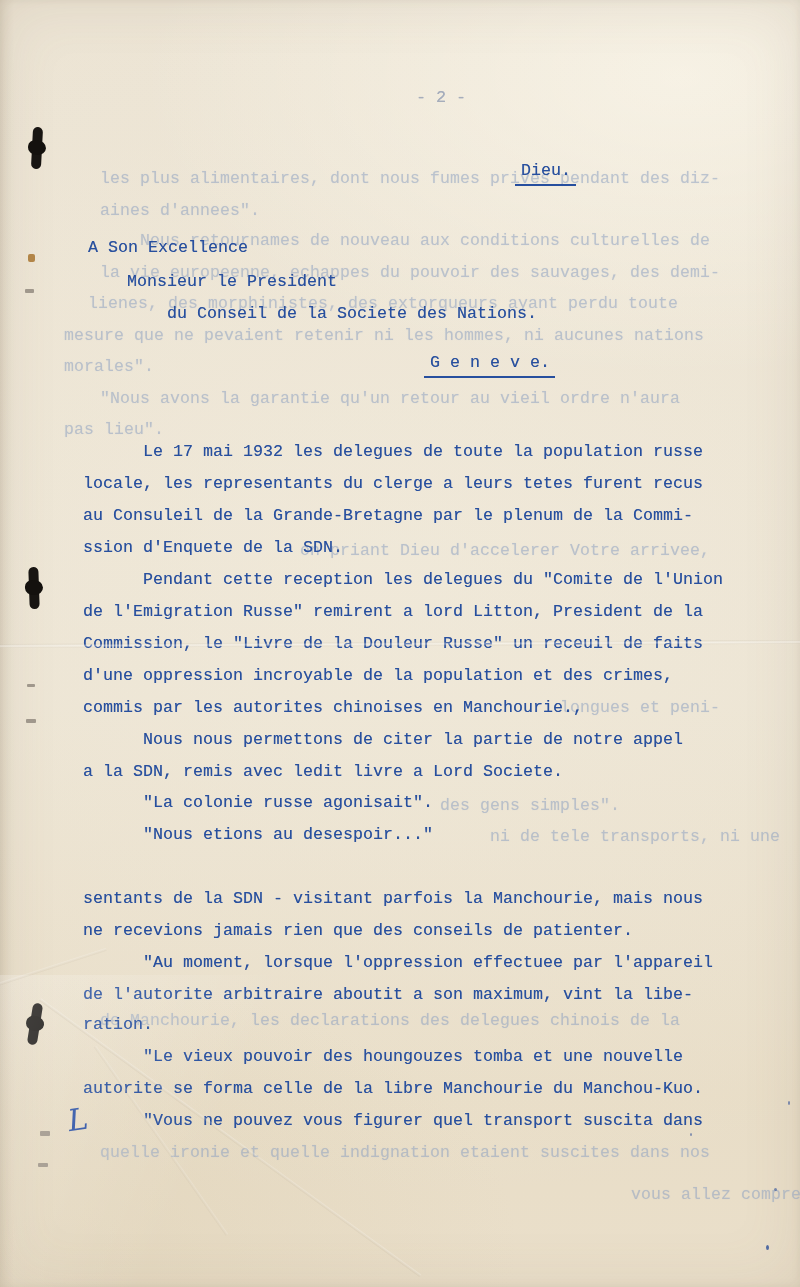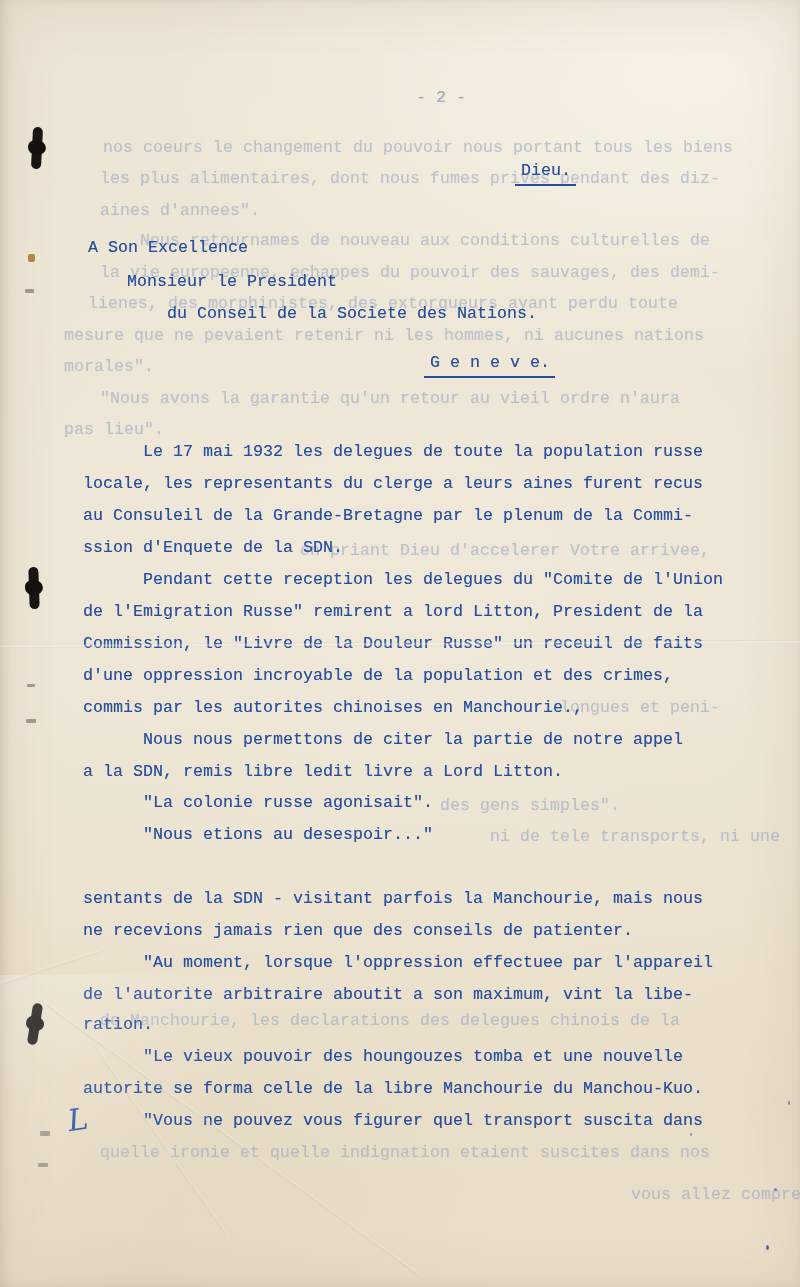--- a/index.html
+++ b/index.html
@@ -63,21 +63,20 @@
   .edge-left{position:absolute;left:0;top:0;width:14px;height:1287px;
     background:linear-gradient(90deg, rgba(120,100,70,.10), transparent);}
 </style>
 </head>
 <body>
 
 <div class="paper"></div>
 <div class="edge-left"></div>
 
 <div class="text-layer" id="ghost-layer">
-    <div class="line ghost" style="left: 103px; top: 137px;">nos coeurs le changement du pouvoir nous portant tous les biens</div>
     <div class="line ghost" style="left: 100px; top: 168px;">les plus alimentaires, dont nous fumes prives pendant des diz-</div>
     <div class="line ghost" style="left: 100px; top: 200px;">aines d'annees".</div>
     <div class="line ghost" style="left: 140px; top: 230px;">Nous retournames de nouveau aux conditions culturelles de</div>
     <div class="line ghost" style="left: 100px; top: 262px;">la vie europeenne, echappes du pouvoir des sauvages, des demi-</div>
     <div class="line ghost" style="left: 88px; top: 293px; font-family: Liberation Mono, monospace;">lienes, des morphinistes, des extorqueurs ayant perdu toute</div>
     <div class="line ghost" style="left: 64px; top: 325px;">mesure que ne pevaient retenir ni les hommes, ni aucunes nations</div>
     <div class="line ghost" style="left: 64px; top: 356px;">morales".</div>
     <div class="line ghost" style="left: 100px; top: 388px;">"Nous avons la garantie qu'un retour au vieil ordre n'aura</div>
     <div class="line ghost" style="left: 64px; top: 419px;">pas lieu".</div>
     <div class="line ghost" style="left: 300px; top: 540px;">on priant Dieu d'accelerer Votre arrivee,</div>
@@ -89,30 +88,30 @@
     <div class="line ghost" style="left: 100px; top: 1142px;">quelle ironie et quelle indignation etaient suscites dans nos</div>
   </div>
 <div class="text-layer" id="typed-layer">
     <div class="line ink faded" style="left: 416px; top: 87px;">- 2 -</div>
     <div class="line ink underline" style="left: 521px; top: 160px;">Dieu.</div>
     <div class="line ink" style="left: 88px; top: 237px;">A Son Excellence</div>
     <div class="line ink" style="left: 127px; top: 271px;">Monsieur le President</div>
     <div class="line ink" style="left: 167px; top: 303px;">du Conseil de la Societe des Nations.</div>
     <div class="line ink underline" style="left: 430px; top: 352px;">G e n e v e.</div>
     <div class="line ink" style="left: 143px; top: 441px;">Le 17 mai 1932 les delegues de toute la population russe</div>
-    <div class="line ink" style="left: 83px; top: 473px;">locale, les representants du clerge a leurs aines furent recus</div>
+    <div class="line ink" style="left: 83px; top: 473px;">locale, les representants du clerge a leurs tetes furent recus</div>
     <div class="line ink" style="left: 83px; top: 505px;">au Consuleil de la Grande-Bretagne par le plenum de la Commi-</div>
     <div class="line ink" style="left: 83px; top: 537px;">ssion d'Enquete de la SDN.</div>
     <div class="line ink" style="left: 143px; top: 569px;">Pendant cette reception les delegues du "Comite de l'Union</div>
     <div class="line ink" style="left: 83px; top: 601px;">de l'Emigration Russe" remirent a lord Litton, President de la</div>
     <div class="line ink" style="left: 83px; top: 633px;">Commission, le "Livre de la Douleur Russe" un receuil de faits</div>
     <div class="line ink" style="left: 83px; top: 697px;">commis par les autorites chinoises en Manchourie.,</div>
     <div class="line ink" style="left: 83px; top: 665px;">d'une oppression incroyable de la population et des crimes,</div>
     <div class="line ink" style="left: 143px; top: 729px;">Nous nous permettons de citer la partie de notre appel</div>
-    <div class="line ink" style="left: 83px; top: 761px;">a la SDN, remis libre ledit livre a Lord Litton.</div>
+    <div class="line ink" style="left: 83px; top: 761px;">a la SDN, remis avec ledit livre a Lord Societe.</div>
     <div class="line ink" style="left: 143px; top: 792px;">"La colonie russe agonisait".</div>
     <div class="line ink" style="left: 143px; top: 824px;">"Nous etions au desespoir..."</div>
     <div class="line ink" style="left: 83px; top: 888px;">sentants de la SDN - visitant parfois la Manchourie, mais nous</div>
     <div class="line ink" style="left: 83px; top: 920px;">ne recevions jamais rien que des conseils de patienter.</div>
     <div class="line ink" style="left: 143px; top: 952px;">"Au moment, lorsque l'oppression effectuee par l'appareil</div>
     <div class="line ink" style="left: 83px; top: 984px;">de l'autorite arbitraire aboutit a son maximum, vint la libe-</div>
     <div class="line ink" style="left: 83px; top: 1014px;">ration.</div>
     <div class="line ink" style="left: 143px; top: 1046px;">"Le vieux pouvoir des houngouzes tomba et une nouvelle</div>
     <div class="line ink" style="left: 83px; top: 1078px;">autorite se forma celle de la libre Manchourie du Manchou-Kuo.</div>
     <div class="line ink" style="left: 143px; top: 1110px;">"Vous ne pouvez vous figurer quel transport suscita dans</div>

